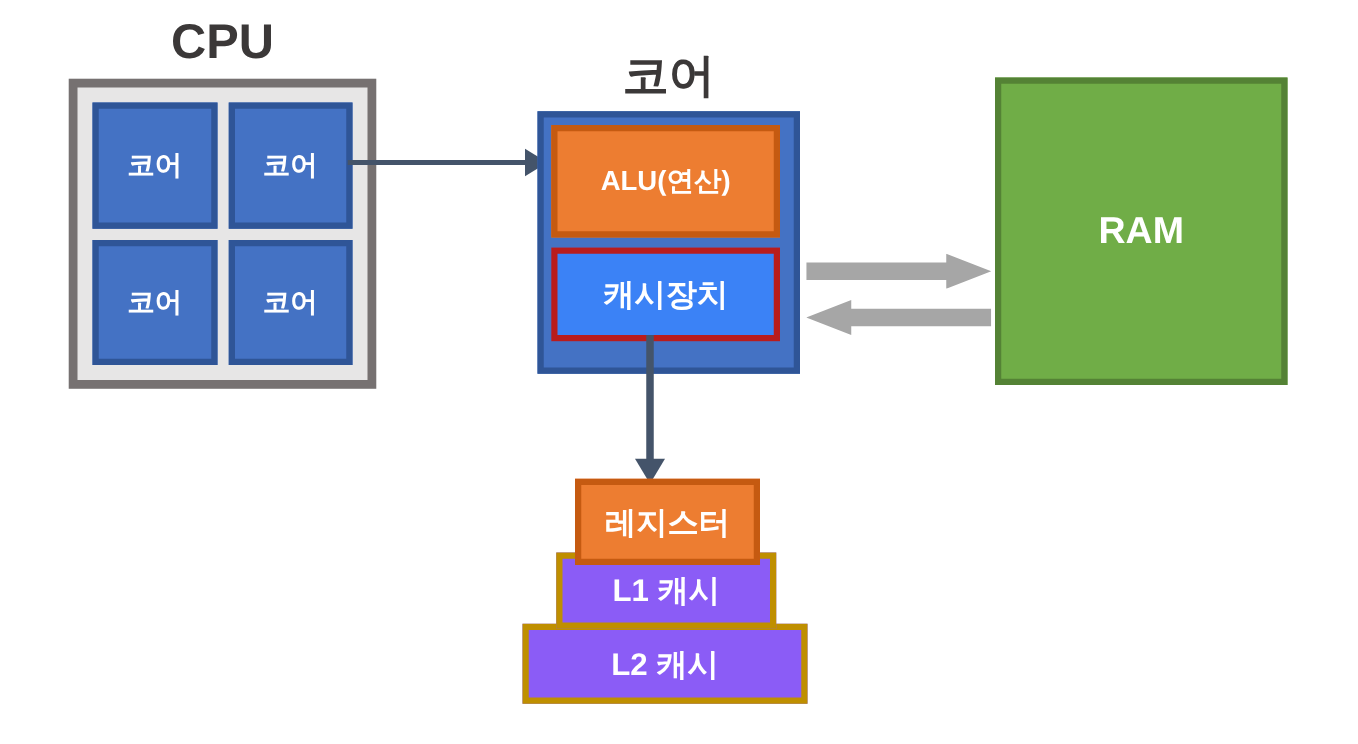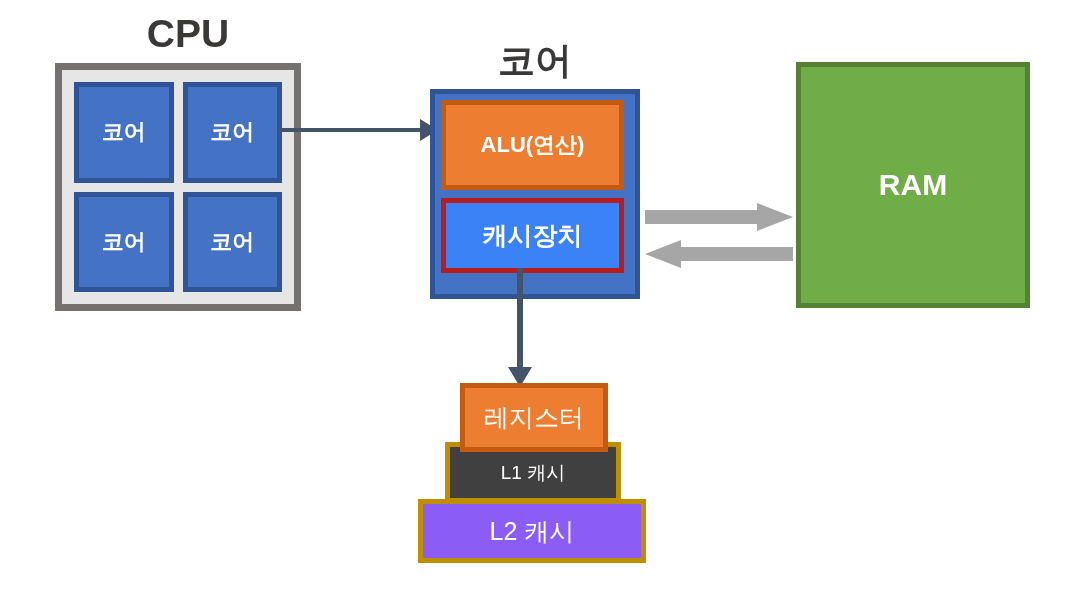--- a/index.html
+++ b/index.html
@@ -24,21 +24,21 @@
 
   
   .title {
     color: #3B3838;
     font-weight: bold;
     text-align: center;
     line-height: 1;
     white-space: nowrap;
   }
   #cpu-title {
-    left: 65px; top: 14px; width: 246px;
+    left: 55px; top: 14px; width: 246px;
     font-size: 39px;
   }
   #core-title {
     left: 430px; top: 42px; width: 210px;
     font-size: 37px;
   }
 
   
   #cpu-box {
     left: 55px; top: 63px;
@@ -106,36 +106,36 @@
     border: 5px solid #548235;
     box-sizing: border-box;
     display: flex; align-items: center; justify-content: center;
     color: #FFFFFF; font-weight: bold; font-size: 30px;
   }
 
   
   .pyr {
     box-sizing: border-box;
     display: flex; align-items: center; justify-content: center;
-    font-weight: normal; white-space: nowrap;
+    font-weight: bold; white-space: nowrap;
   }
   #register-box {
     left: 460px; top: 383px;
     width: 148px; height: 69px;
     background: #ED7D31;
     border: 5px solid #C55A11;
     color: #FFFFFF; font-size: 25px;
     z-index: 6;
   }
   #l1-box {
     left: 445px; top: 442px;
     width: 176px; height: 61px;
-    background: #404040;
+    background: #8b5cf6;
     border: 5px solid #BF8F00;
-    color: #FFFFFF; font-size: 19px;
+    color: #FFFFFF; font-size: 25px;
     z-index: 5;
   }
   #l2-box {
     left: 418px; top: 499px;
     width: 228px; height: 64px;
     background: #8b5cf6;
     border: 5px solid #BF8F00;
     color: #FFFFFF; font-size: 25px;
     z-index: 4;
   }

